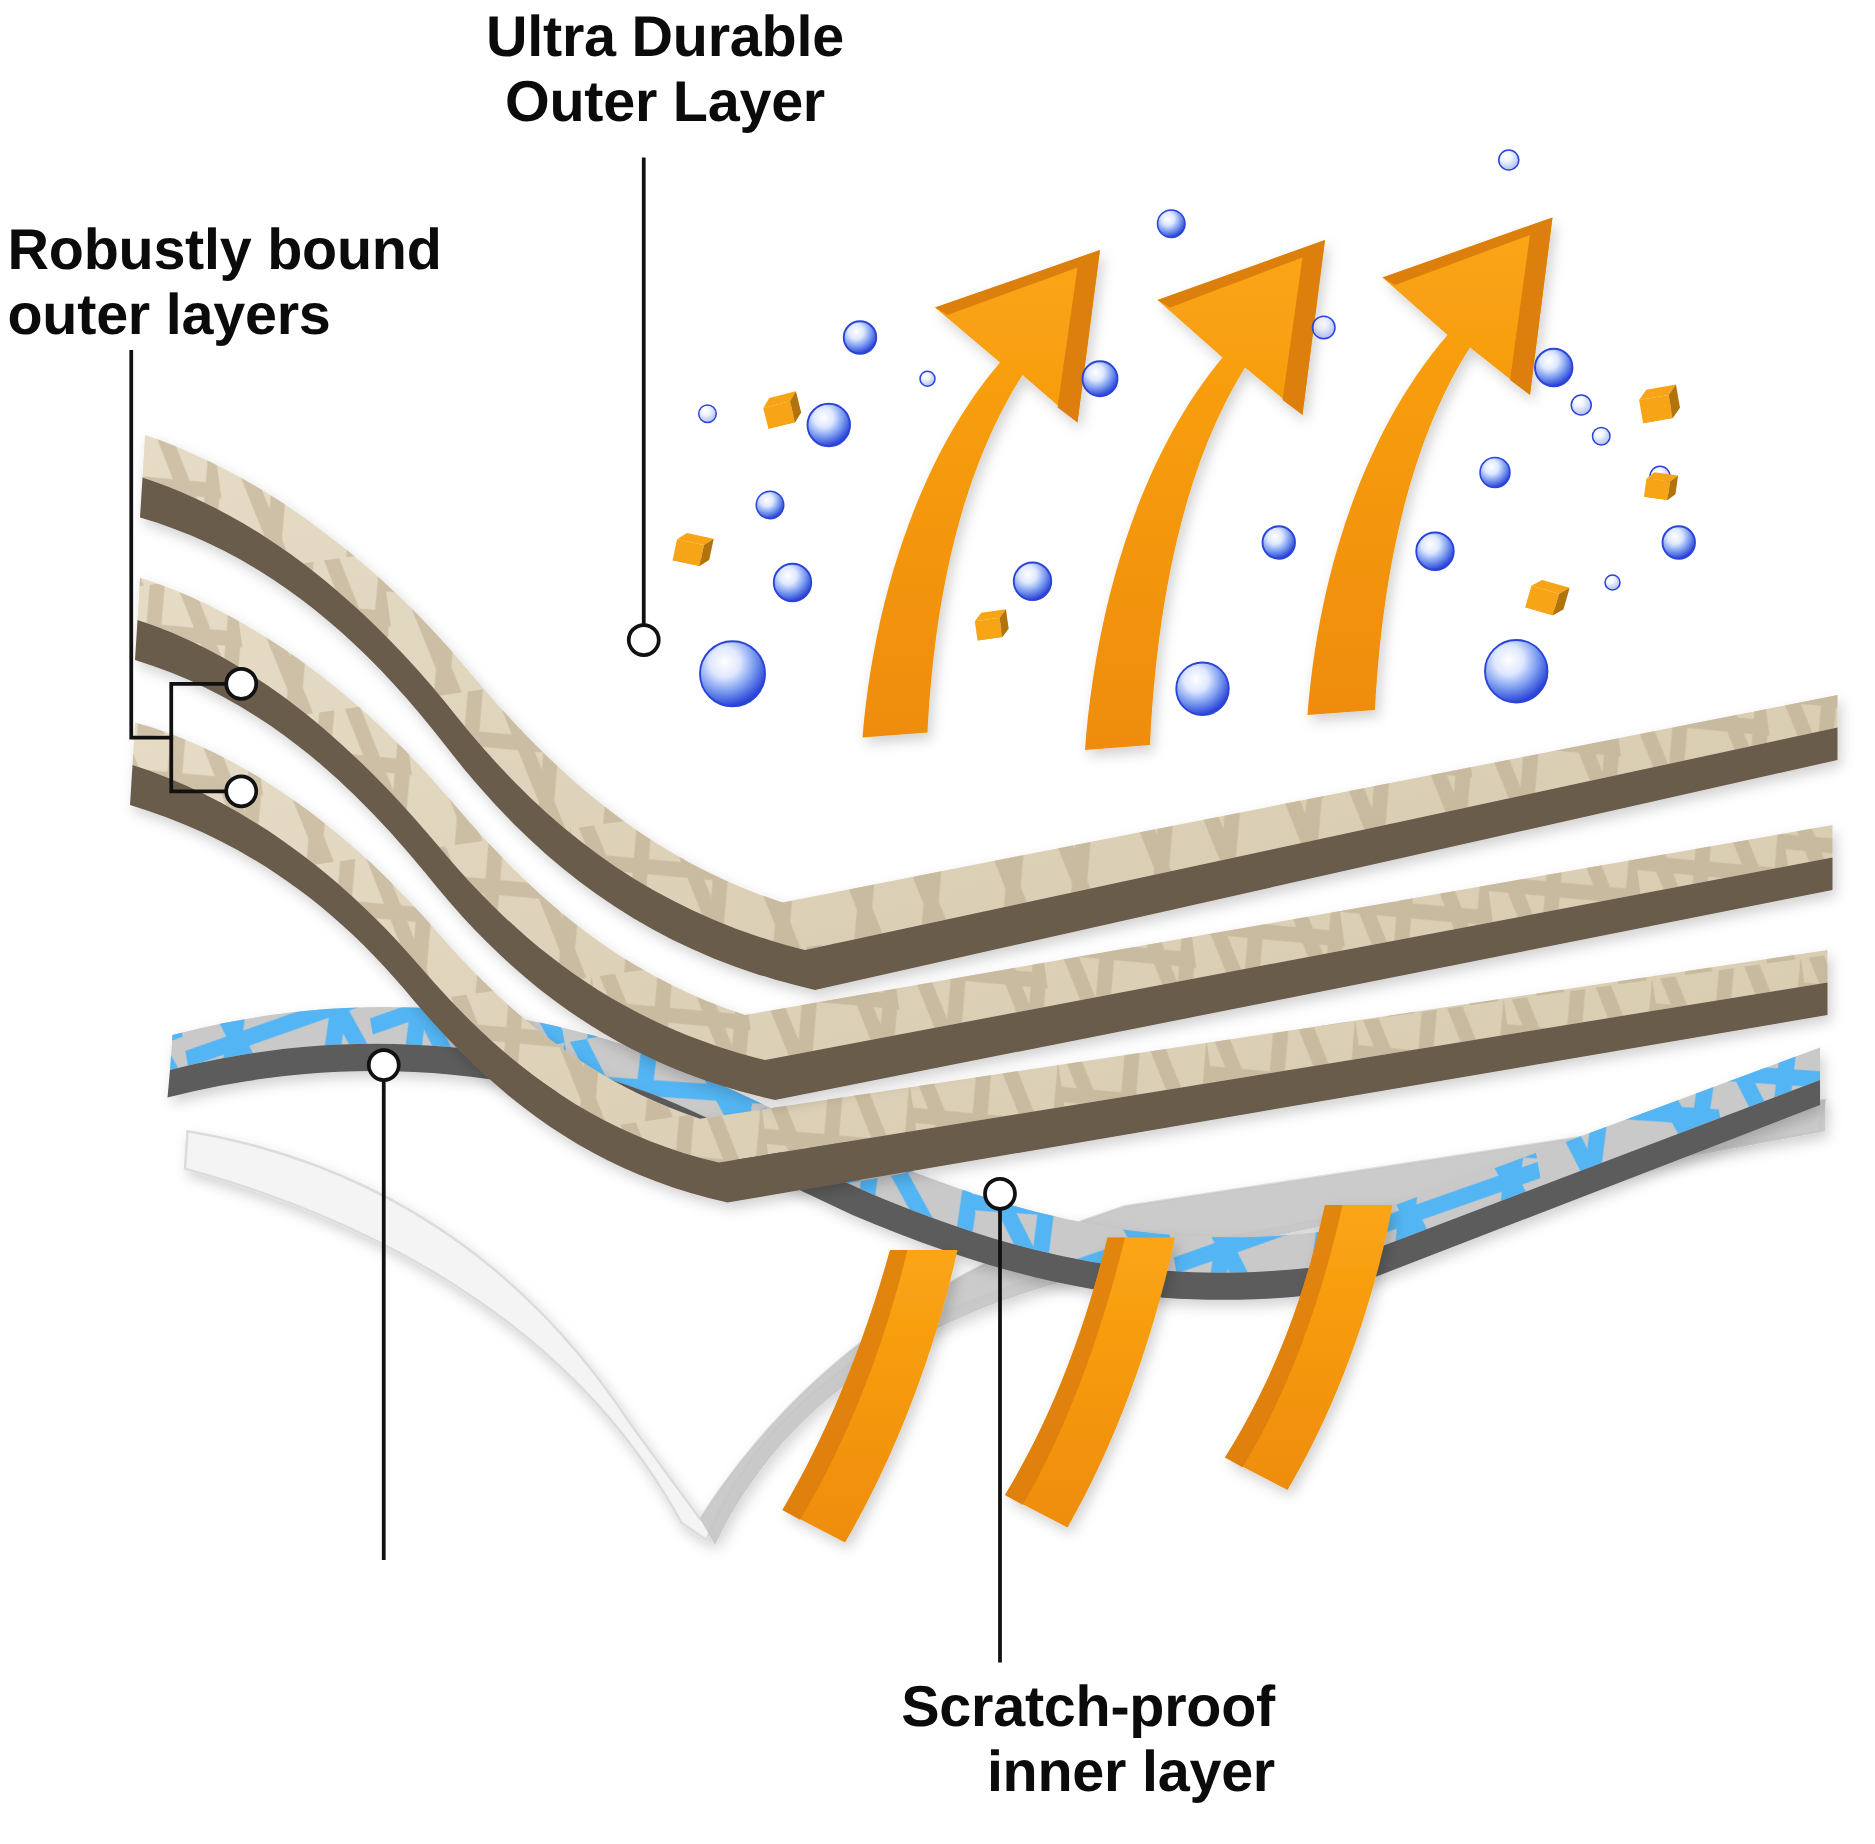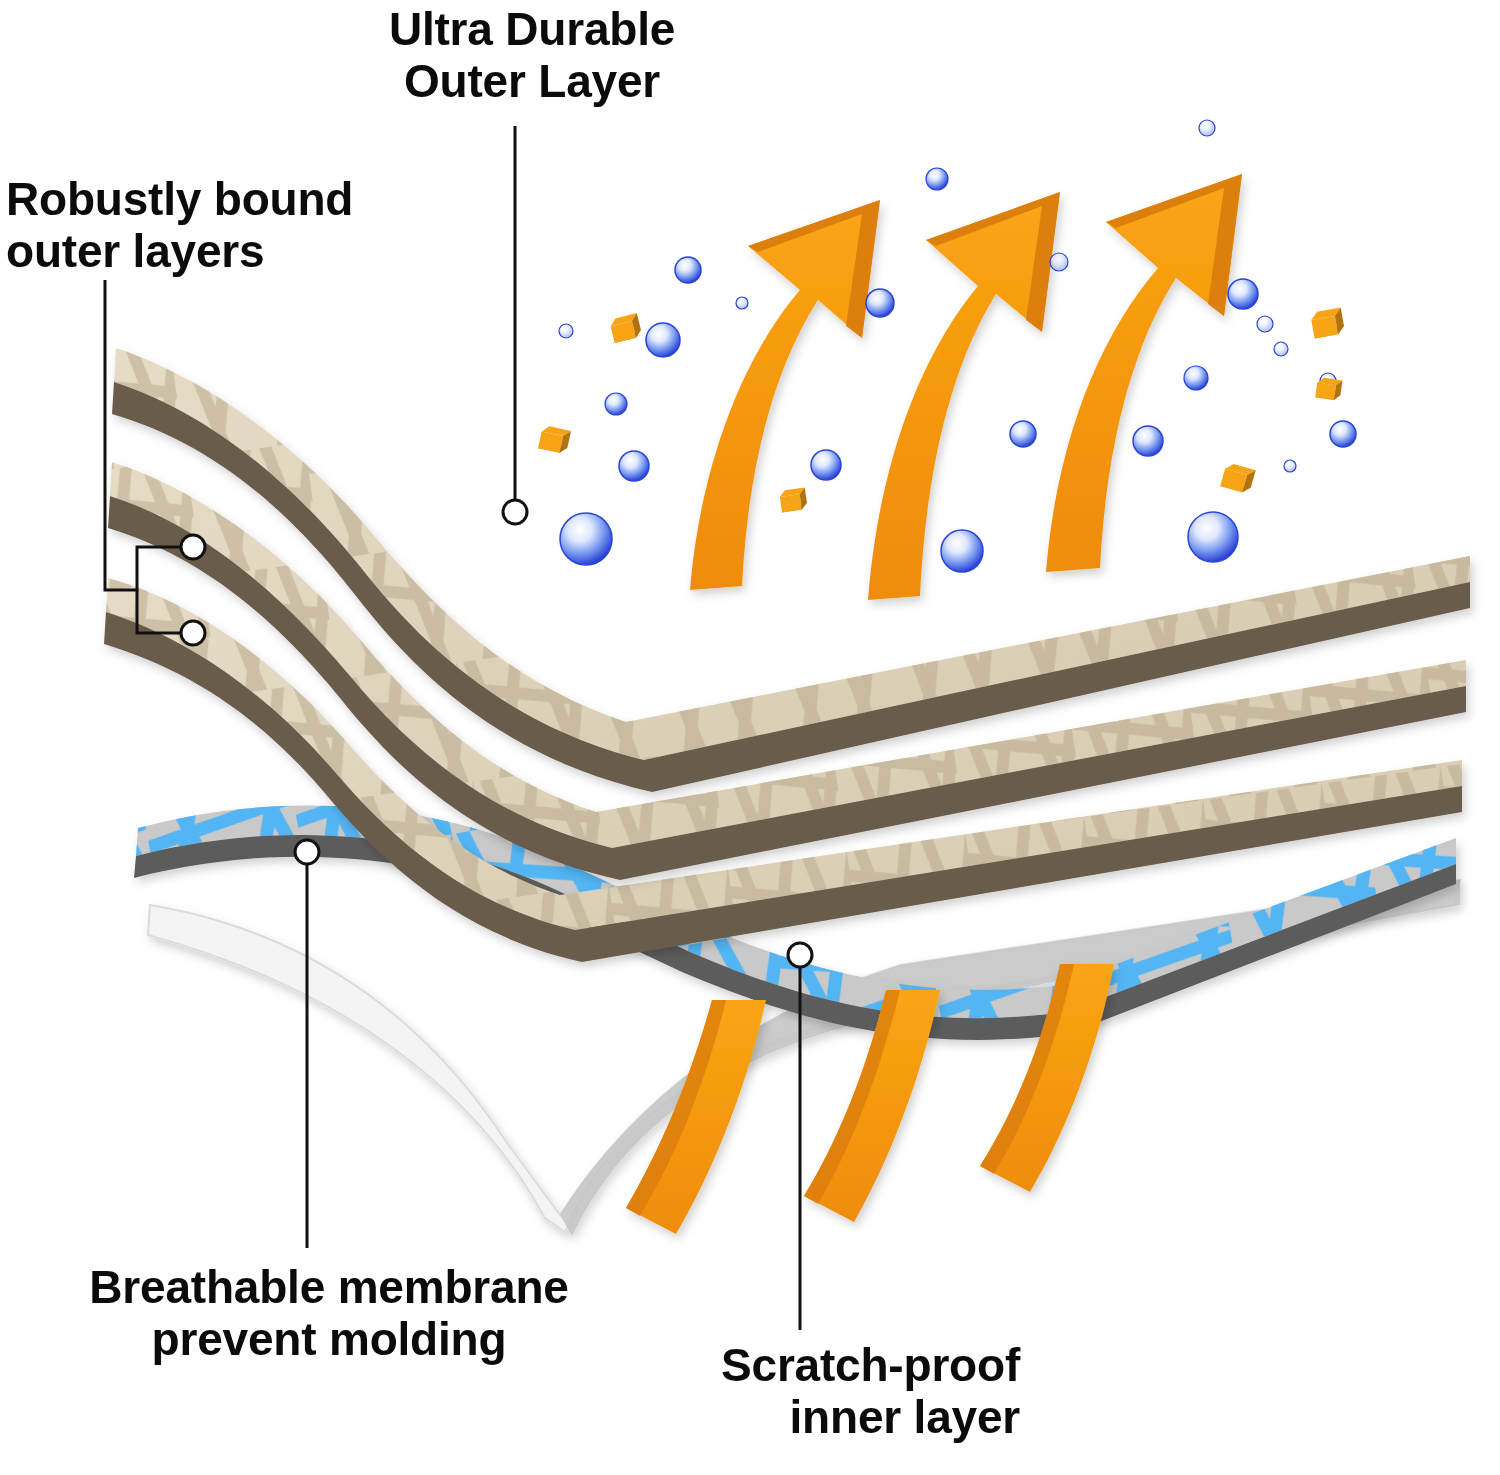--- a/index.html
+++ b/index.html
@@ -252,18 +252,16 @@
       </g>
     </g>
   </svg>
 
   <div class="lbl" id="label-outer">Ultra Durable
 Outer Layer</div>
 
   <div class="lbl" id="label-bound">Robustly bound
 outer layers</div>
 
-  <div class="lbl" id="label-membrane">Breathable membrane
-prevent molding</div>
 
   <div class="lbl" id="label-scratch">Scratch-proof
 inner layer</div>
 </div>
 
 </body></html>

